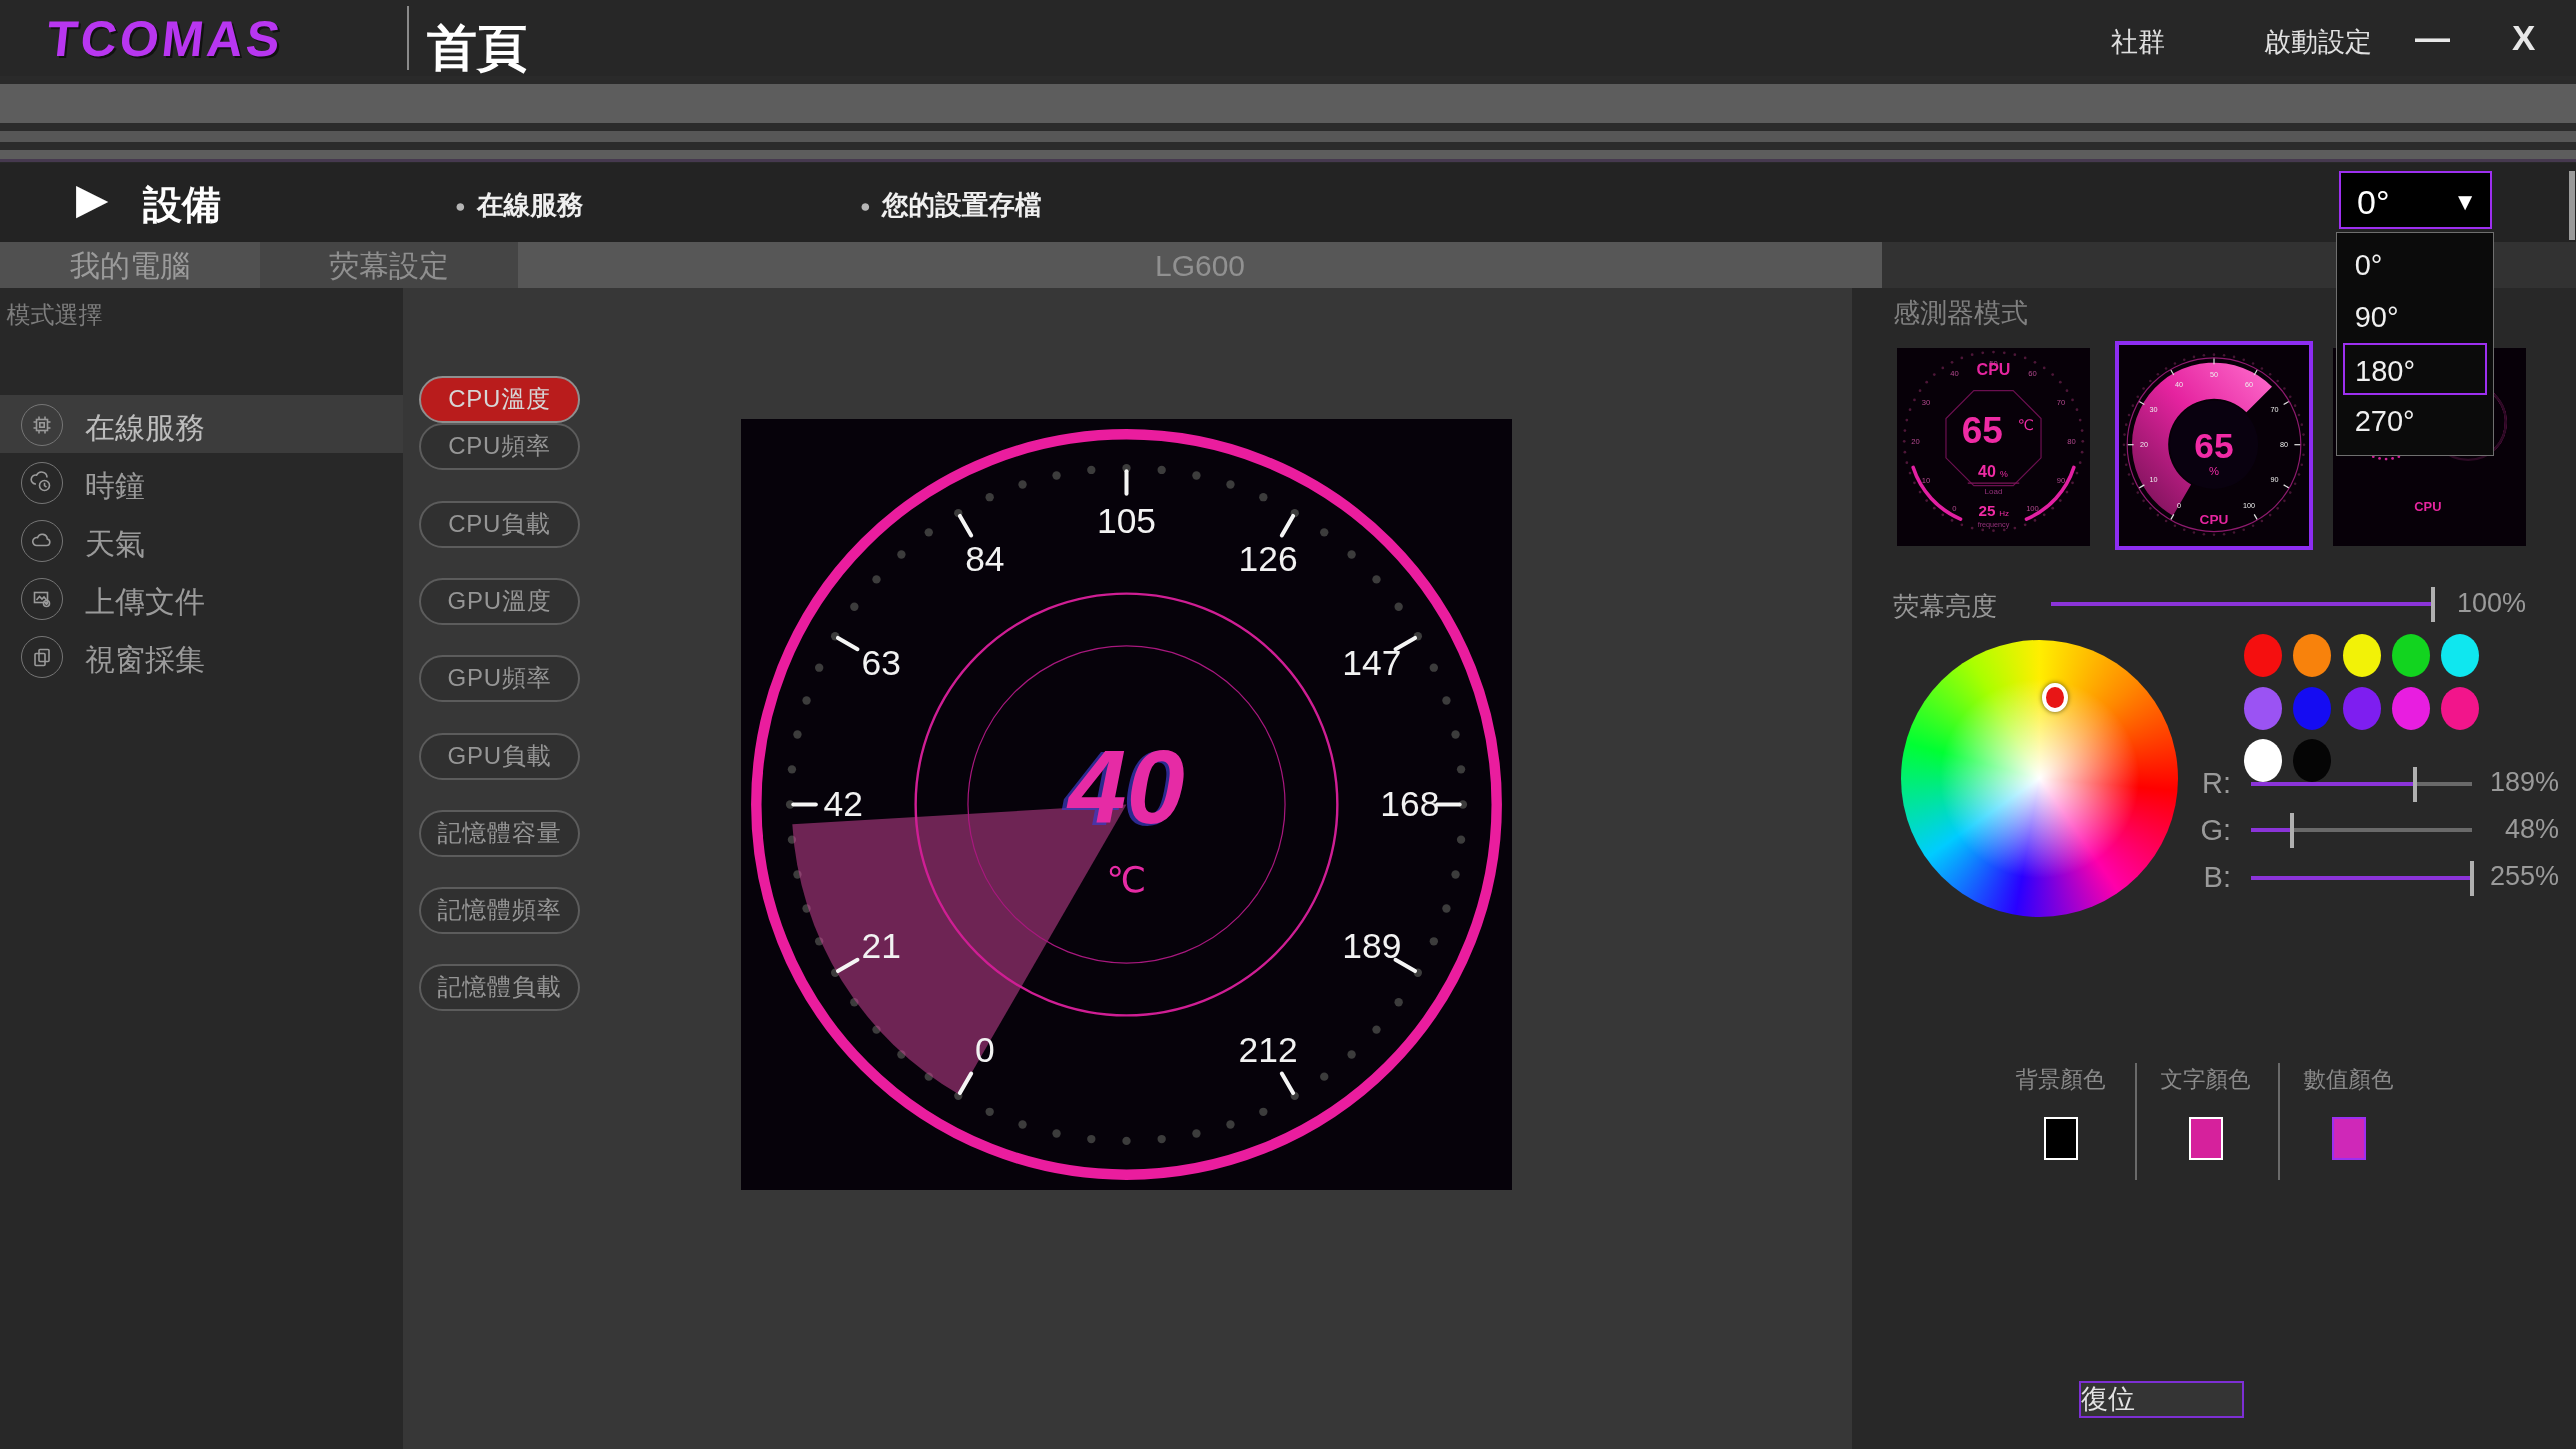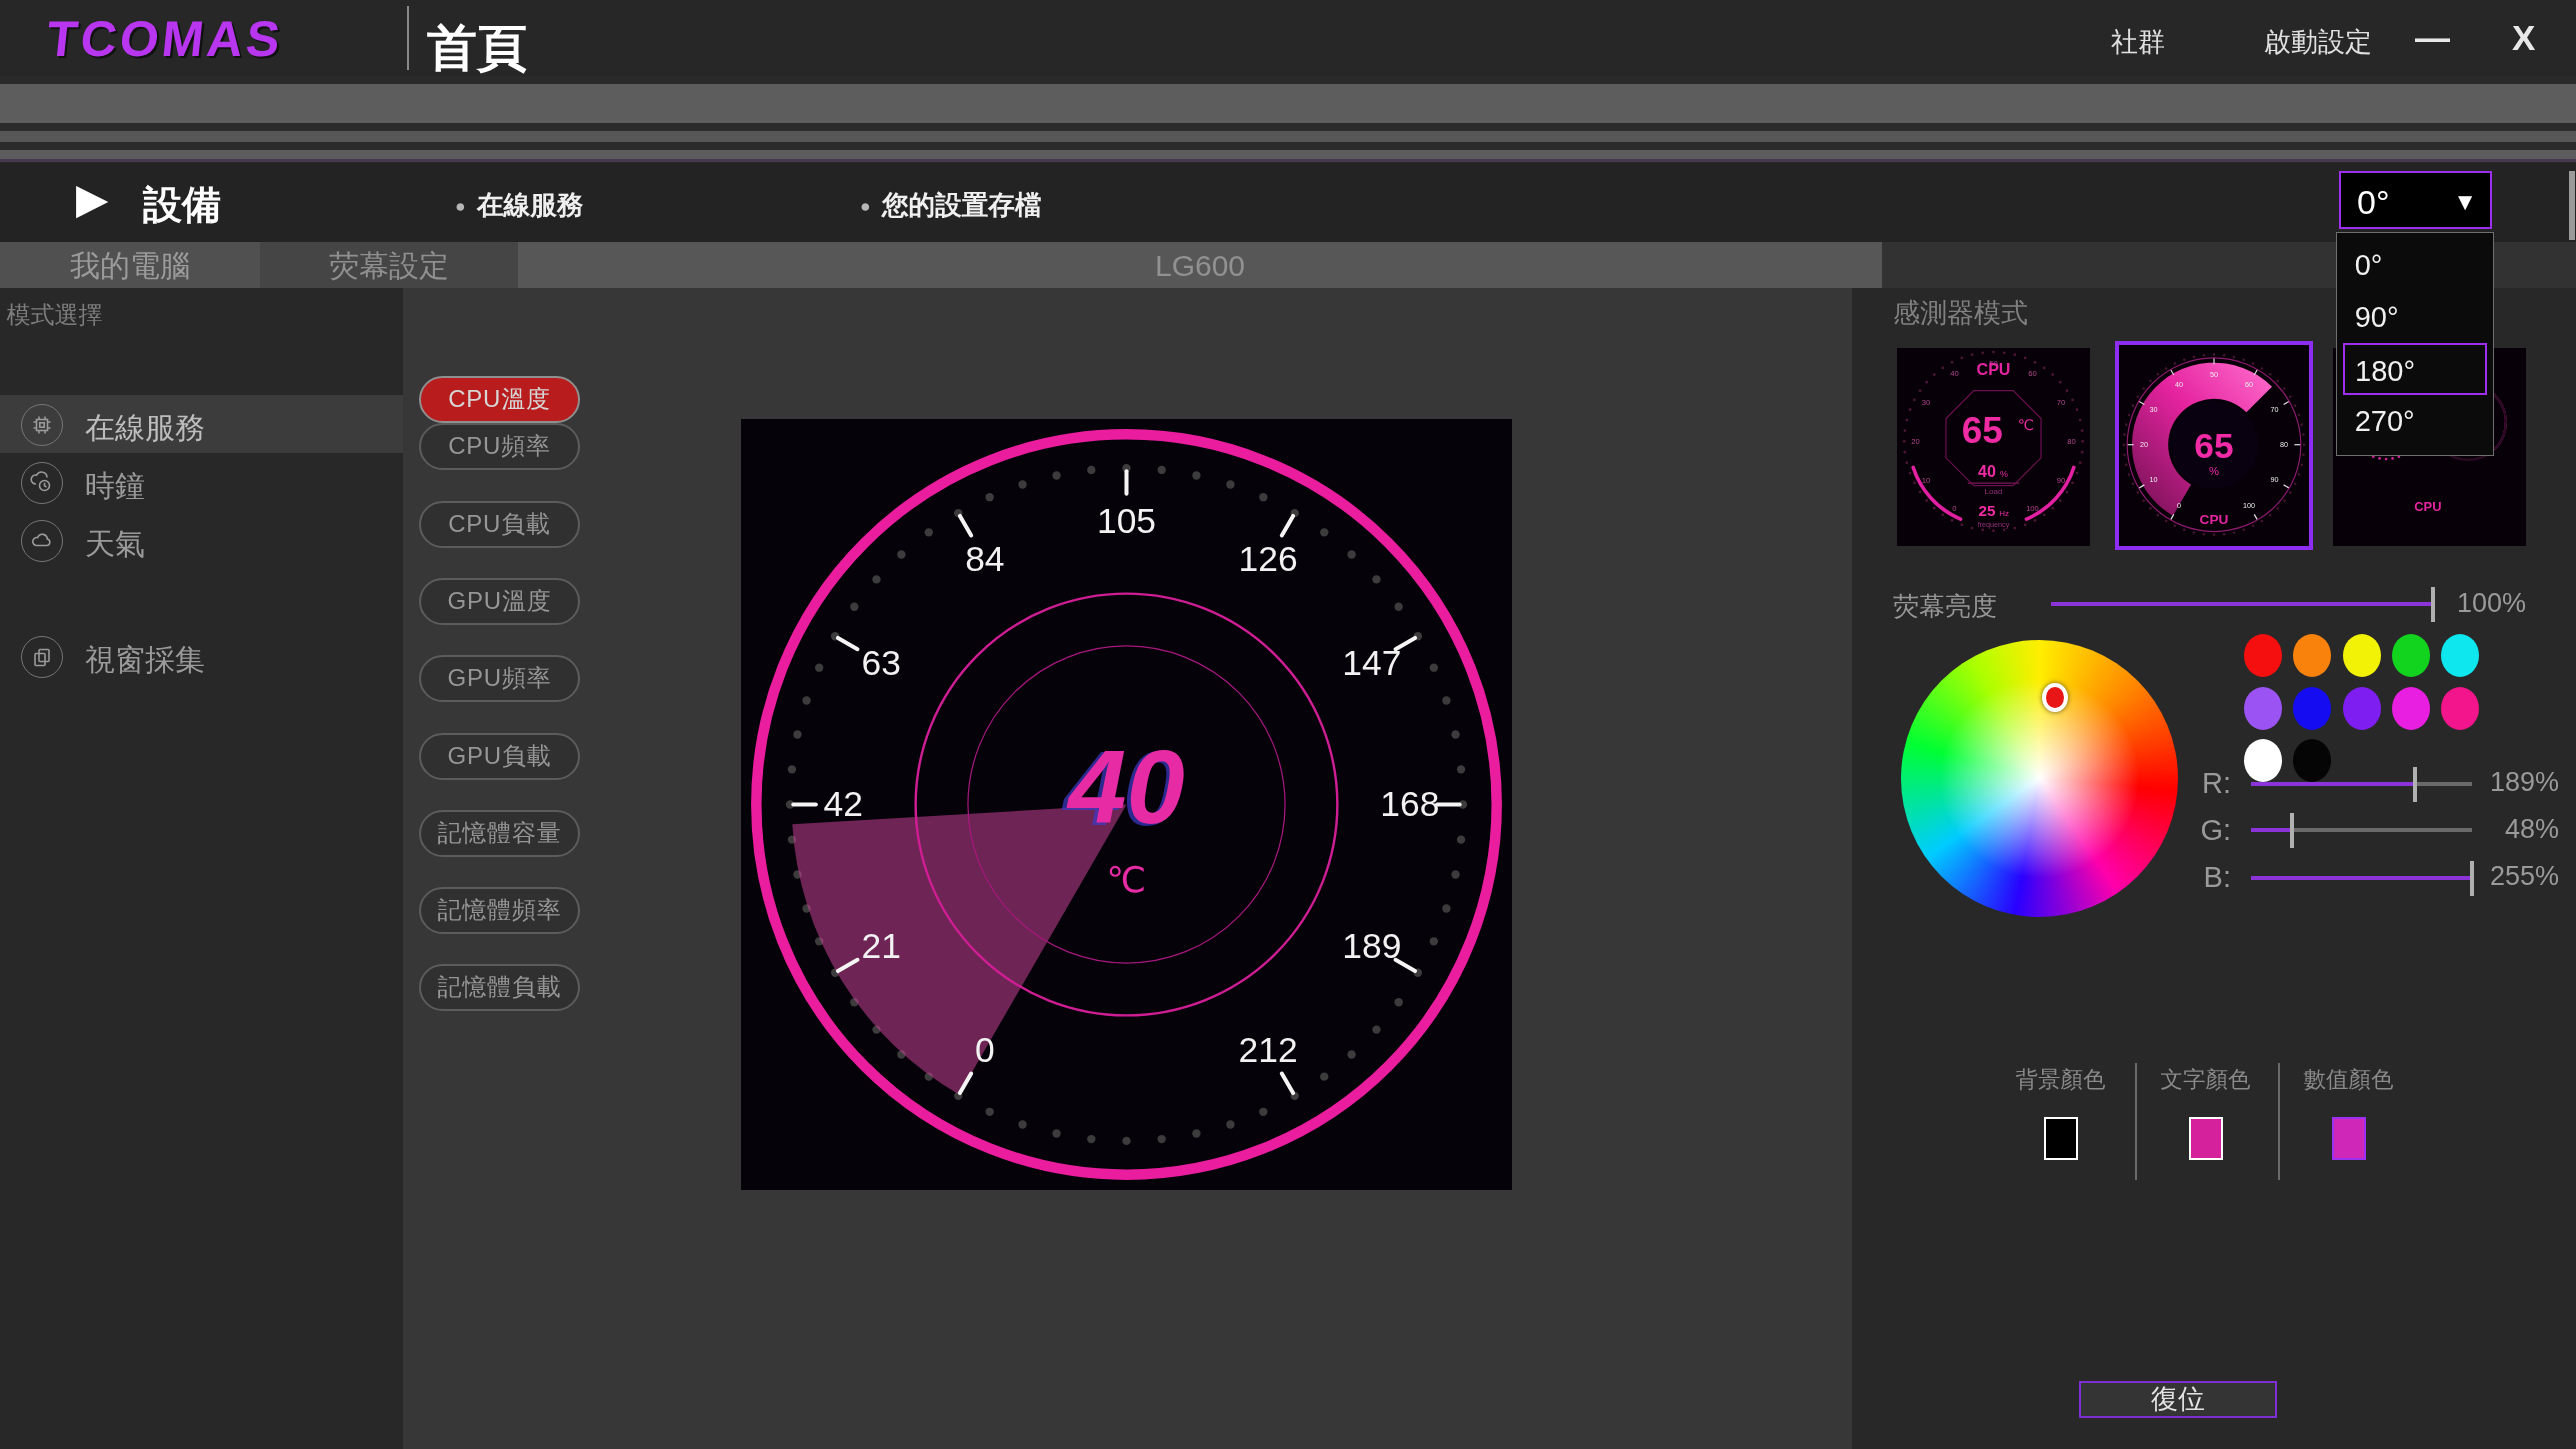--- a/index.html
+++ b/index.html
@@ -72,22 +72,22 @@
                        #2a00ff 190deg,#00ccff 235deg,#00ff33 285deg,#aaff00 330deg,#ffee00 360deg);}
   .wheel-dot{position:absolute;left:141px;top:43px;width:17.7px;height:21px;border-radius:50%;
      background:#e81616;border:4px solid #ffffff;box-shadow:0 0 4.8px rgba(0,0,0,.6);}
   .swatchgrid{position:absolute;left:2244px;top:634px;width:283px;display:flex;flex-wrap:wrap;
      column-gap:11.3px;row-gap:9.7px;}
   .swatch{width:38px;height:43px;border-radius:50%;}
   .rgb-label{position:absolute;width:48px;text-align:right;font-size:29px;color:#9a9a9a;}
   .picker-label{position:absolute;width:145px;text-align:center;font-size:22.5px;color:#8a8a8a;}
   .picker-sq{position:absolute;width:34px;height:43px;box-sizing:border-box;}
   .vdiv{position:absolute;width:1.6px;height:117px;background:#6a6a6a;}
-  .resetbtn{position:absolute;left:2079px;top:1381px;width:198px;height:37px;box-sizing:border-box;
-     background:#343434;border:2.4px solid #7d2fd4;text-align:center;line-height:32px;
+  .resetbtn{position:absolute;left:2079px;top:1381px;width:165px;height:37px;box-sizing:border-box;
+     background:#343434;border:2.4px solid #7d2fd4;text-align:left;line-height:32px;
      font-size:27px;color:#e3e3e3;}
 
   
   .ddselect{position:absolute;left:2339px;top:171px;width:153px;height:58px;box-sizing:border-box;
      background:#000000;border:2.4px solid #9d2ff0;z-index:61;}
   .ddselect .val{position:absolute;left:16px;top:9.7px;font-size:34px;color:#ffffff;}
   .ddselect .arr{position:absolute;right:13px;top:14.5px;font-size:24px;color:#ffffff;}
   .ddlist{position:absolute;left:2336px;top:232px;width:158px;height:224px;box-sizing:border-box;
      background:#0b0b0b;border:0.8px solid #6f6f6f;z-index:60;padding-top:6.4px;}
   .dditem{height:52px;line-height:52px;padding-left:17.7px;font-size:29px;color:#f0f0f0;
@@ -153,20 +153,31 @@
 
     <div class="side-item" style="top:223px">
       <span class="icircle">
         <svg width="24" height="24" viewBox="0 0 24 24" fill="none" stroke="#9a9a9a" stroke-width="1.6">
             <path d="M7 16.5a4 4 0 1 1 .6-7.9 5 5 0 0 1 9.7 1.4 3.3 3.3 0 0 1-.6 6.5z"></path>
           </svg>
       </span>
       <span class="side-label">天氣</span>
     </div>
 
+    <div class="side-item" style="top:281px">
+      <span class="icircle">
+        <svg width="24" height="24" viewBox="0 0 24 24" fill="none" stroke="#9a9a9a" stroke-width="1.6">
+            <rect x="4.5" y="5.5" width="13" height="10"></rect>
+            <path d="M6.5 13l3-3.5 2.5 2.5 2-2 2.5 3"></path>
+            <circle cx="16.5" cy="16.5" r="3"></circle>
+            <path d="M16.5 15v3M15 16.5h3"></path>
+          </svg>
+      </span>
+      <span class="side-label">上傳文件</span>
+    </div>
 
     <div class="side-item" style="top:339px">
       <span class="icircle">
         <svg width="24" height="24" viewBox="0 0 24 24" fill="none" stroke="#9a9a9a" stroke-width="1.6">
             <rect x="9" y="4.5" width="10" height="12" rx="1"></rect>
             <rect x="5" y="8.5" width="10" height="12" rx="1"></rect>
           </svg>
       </span>
       <span class="side-label">視窗採集</span>
     </div>

